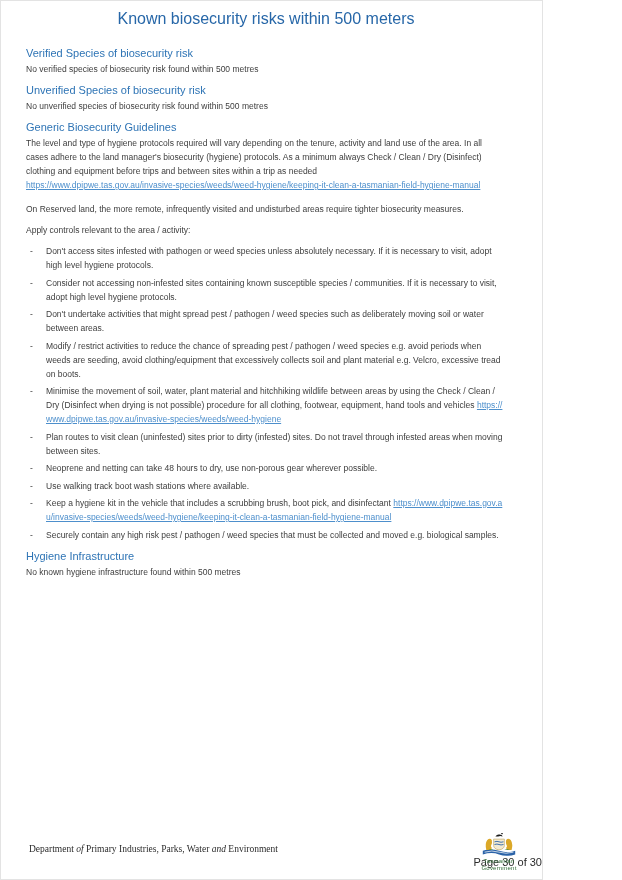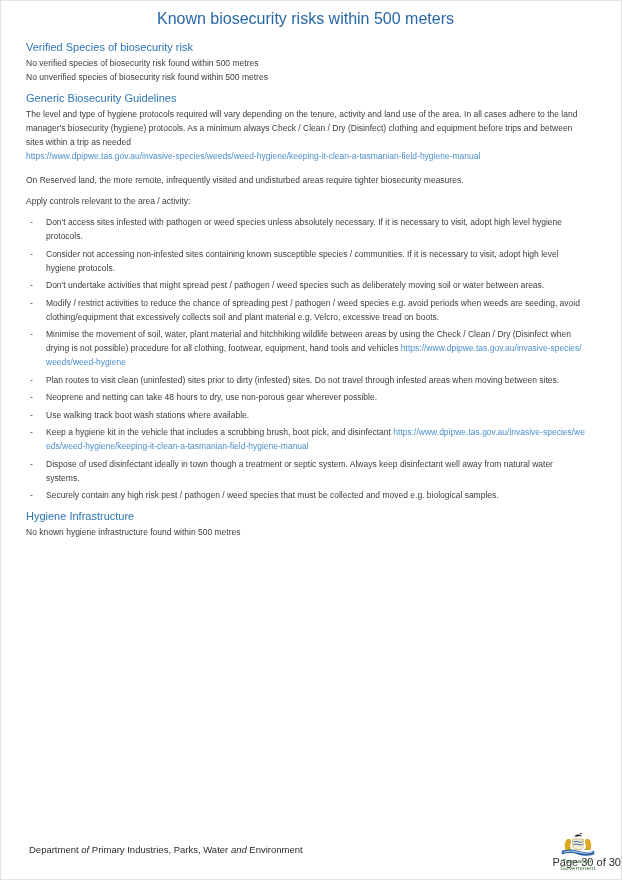--- a/index.html
+++ b/index.html
@@ -1,21 +1,21 @@
 <!DOCTYPE html>
 <html><head>
 <meta charset="utf-8">
 <style>
   * { margin: 0; padding: 0; box-sizing: border-box; }
   html, body { background: #ffffff; }
   body { font-family: "Liberation Sans", "DejaVu Sans", sans-serif; }
 
   .page {
     position: relative;
-    width: 622px;
+    width: 543px;
     height: 880px;
     background: #ffffff;
     border: 1px solid #e3e3e3;
     padding: 6px 36px 0 25px;
     overflow: hidden;
     color: #3d3d3d;
   }
 
   .doc-title {
     text-align: center;
@@ -26,35 +26,36 @@
     margin: 2px 0 8px 0;
   }
 
   .section-heading {
     color: #2e74b5;
     font-size: 11px;
     font-weight: 400;
     line-height: 13px;
     margin: 8px 0 2px 0;
   }
-  .section-heading.first { margin-top: 12px; }
+  .section-heading.first { margin-top: 18px; }
 
   .body-text, .para, li {
     font-size: 8.5px;
     line-height: 14px;
     color: #3d3d3d;
   }
 
   .para { margin: 0 0 7px 0; }
   .para.tight { margin-bottom: 4px; }
 
   .link {
     color: #4d8fcc;
     cursor: pointer;
     word-break: break-all;
+    text-decoration: underline;
   }
   .link.block { display: block; }
 
   ul.guidelines {
     list-style: none;
     margin: 6px 0 0 0;
   }
   ul.guidelines li {
     position: relative;
     padding-left: 20px;
@@ -74,20 +75,21 @@
     position: absolute;
     left: 0;
     right: 0;
     bottom: 10px;
   }
   .footer-dept {
     margin-left: 28px;
     font-size: 9.5px;
     line-height: 13px;
     color: #2b2b2b;
+    font-family: Liberation Serif, serif;
   }
   .footer-dept .it { font-style: italic; }
   .footer-page {
     text-align: right;
     font-size: 11px;
     line-height: 13px;
     color: #2b2b2b;
   }
   .gov-logo {
     position: absolute;
@@ -107,20 +109,21 @@
 </head>
 <body>
 
 <div class="page">
 
   <h1 class="doc-title">Known biosecurity risks within 500 meters</h1>
 
   <h2 class="section-heading first">Verified Species of biosecurity risk</h2>
   <div class="body-text">No verified species of biosecurity risk found within 500 metres</div>
 
+  <h2 class="section-heading">Unverified Species of biosecurity risk</h2>
   <div class="body-text">No unverified species of biosecurity risk found within 500 metres</div>
 
   <h2 class="section-heading">Generic Biosecurity Guidelines</h2>
 
   <div class="para tight">
     <span>The level and type of hygiene protocols required will vary depending on the tenure, activity and land use of the area. In all cases adhere to the land manager's biosecurity (hygiene) protocols. As a minimum always Check / Clean / Dry (Disinfect) clothing and equipment before trips and between sites within a trip as needed</span>
     <span class="link block">https://www.dpipwe.tas.gov.au/invasive-species/weeds/weed-hygiene/keeping-it-clean-a-tasmanian-field-hygiene-manual</span>
   </div>
   <div class="spacer-after-intro"></div>
 
@@ -132,21 +135,20 @@
   <ul class="guidelines">
       <li><span>Don't access sites infested with pathogen or weed species unless absolutely necessary. If it is necessary to visit, adopt high level hygiene protocols.</span></li>
       <li><span>Consider not accessing non-infested sites containing known susceptible species / communities. If it is necessary to visit, adopt high level hygiene protocols.</span></li>
       <li><span>Don't undertake activities that might spread pest / pathogen / weed species such as deliberately moving soil or water between areas.</span></li>
       <li><span>Modify / restrict activities to reduce the chance of spreading pest / pathogen / weed species e.g. avoid periods when weeds are seeding, avoid clothing/equipment that excessively collects soil and plant material e.g. Velcro, excessive tread on boots.</span></li>
       <li><span>Minimise the movement of soil, water, plant material and hitchhiking wildlife between areas by using the Check / Clean / Dry (Disinfect when drying is not possible) procedure for all clothing, footwear, equipment, hand tools and vehicles </span><span class="link">https://www.dpipwe.tas.gov.au/invasive-species/weeds/weed-hygiene</span></li>
       <li><span>Plan routes to visit clean (uninfested) sites prior to dirty (infested) sites. Do not travel through infested areas when moving between sites.</span></li>
       <li><span>Neoprene and netting can take 48 hours to dry, use non-porous gear wherever possible.</span></li>
       <li><span>Use walking track boot wash stations where available.</span></li>
       <li><span>Keep a hygiene kit in the vehicle that includes a scrubbing brush, boot pick, and disinfectant </span><span class="link">https://www.dpipwe.tas.gov.au/invasive-species/weeds/weed-hygiene/keeping-it-clean-a-tasmanian-field-hygiene-manual</span></li>
-      <li><span>Dispose of used disinfectant ideally in town though a treatment or septic system. Always keep disinfectant well away from natural water systems.</span></li>
       <li><span>Securely contain any high risk pest / pathogen / weed species that must be collected and moved e.g. biological samples.</span></li>
     </ul>
 
   <h2 class="section-heading">Hygiene Infrastructure</h2>
   <div class="body-text">No known hygiene infrastructure found within 500 metres</div>
 
   <footer>
     <div class="footer-dept"><span>Department </span><span class="it">of</span><span> Primary Industries, Parks, Water </span><span class="it">and</span><span> Environment</span></div>
     <div class="footer-page">Page 30 of 30</div>
 

